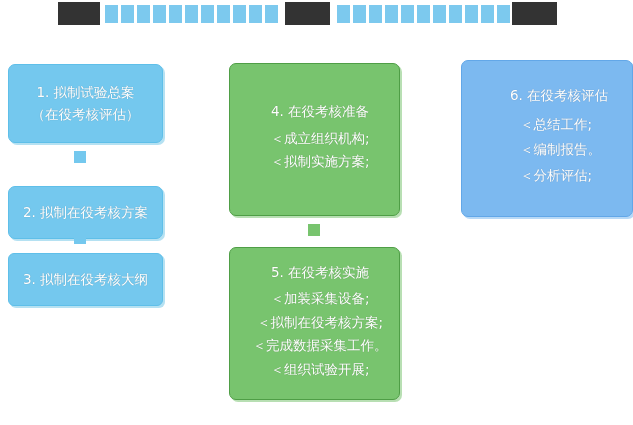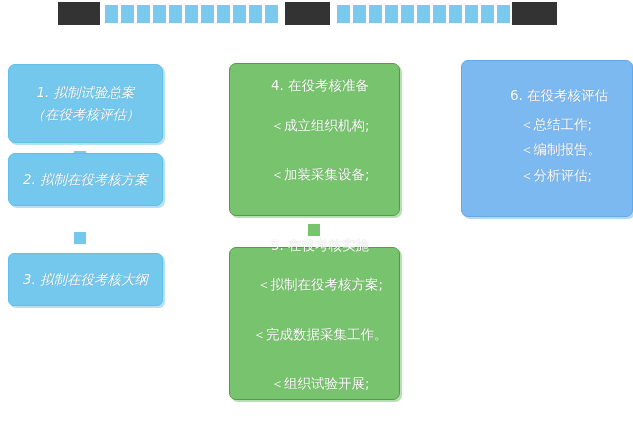--- a/index.html
+++ b/index.html
@@ -85,57 +85,57 @@
   .connector {
     position: absolute;
     width: 12px;
     height: 12px;
   }
   .connector.cyan-c { background: #74c8ee; border: none; box-shadow: none; }
   .connector.green-c { background: #78c46e; border: none; box-shadow: none; }
 
   
   #box1 { left: 8px;   top: 64px;  width: 155px; height: 79px; }
-  #box2 { left: 8px;   top: 153px; width: 155px; height: 53px; }
+  #box2 { left: 8px;   top: 186px; width: 155px; height: 53px; }
   #box3 { left: 8px;   top: 253px; width: 155px; height: 53px; border-radius: 6px; }
   #box4 { left: 229px; top: 63px;  width: 171px; height: 153px; }
   #box5 { left: 229px; top: 247px; width: 171px; height: 153px; border-radius: 7px; }
   #box6 { left: 461px; top: 60px;  width: 172px; height: 157px; }
 
   #conn1 { left: 74px;  top: 151px; }
   #conn2 { left: 74px;  top: 232px; }
   #conn3 { left: 308px; top: 224px; }
 
   
   .box-centered {
     display: flex;
     flex-direction: column;
     align-items: center;
     justify-content: center;
     height: 100%;
   }
-  .box-centered .bx-line { margin: 4px 0; font-style: italic; }
+  .box-centered .bx-line { margin: 4px 0; }
 
   .box-listed {
     display: flex;
     flex-direction: column;
     justify-content: center;
     height: 100%;
     padding-left: 11px;
     box-sizing: border-box;
     text-align: center;
   }
   .box-listed .bx-title {
     font-size: 13.5px;
     margin-bottom: 8px;
     white-space: nowrap;
   }
   .box-listed .bx-item {
     font-size: 13.5px;
-    margin: 18px 0;
+    margin: 5px 0;
     white-space: nowrap;
   }
 
   .box-listed-centered {
     display: flex;
     flex-direction: column;
     align-items: center;
     justify-content: center;
     height: 100%;
     box-sizing: border-box;
@@ -216,29 +216,30 @@
   <div id="box3" class="flow-box cyan">
     <div class="box-centered">
       <div class="bx-line">3. 拟制在役考核大纲</div>
     </div>
   </div>
 
   <div id="box4" class="flow-box green">
     <div class="box-listed">
       <div class="bx-title">4. 在役考核准备</div>
       <div class="bx-item">＜成立组织机构;</div>
-      <div class="bx-item">＜加装采集设备;</div>
+      <div class="bx-item">＜拟制实施方案;</div>
     </div>
   </div>
 
   <div id="conn3" class="connector green-c"></div>
 
   <div id="box5" class="flow-box green">
     <div class="box-listed">
       <div class="bx-title">5. 在役考核实施</div>
+      <div class="bx-item">＜加装采集设备;</div>
       <div class="bx-item">＜拟制在役考核方案;</div>
       <div class="bx-item">＜完成数据采集工作。</div>
       <div class="bx-item">＜组织试验开展;</div>
     </div>
   </div>
 
   <div id="box6" class="flow-box blue">
     <div class="box-listed-centered">
       <div class="bx-title">6. 在役考核评估</div>
       <div class="bx-item">＜总结工作;</div>

